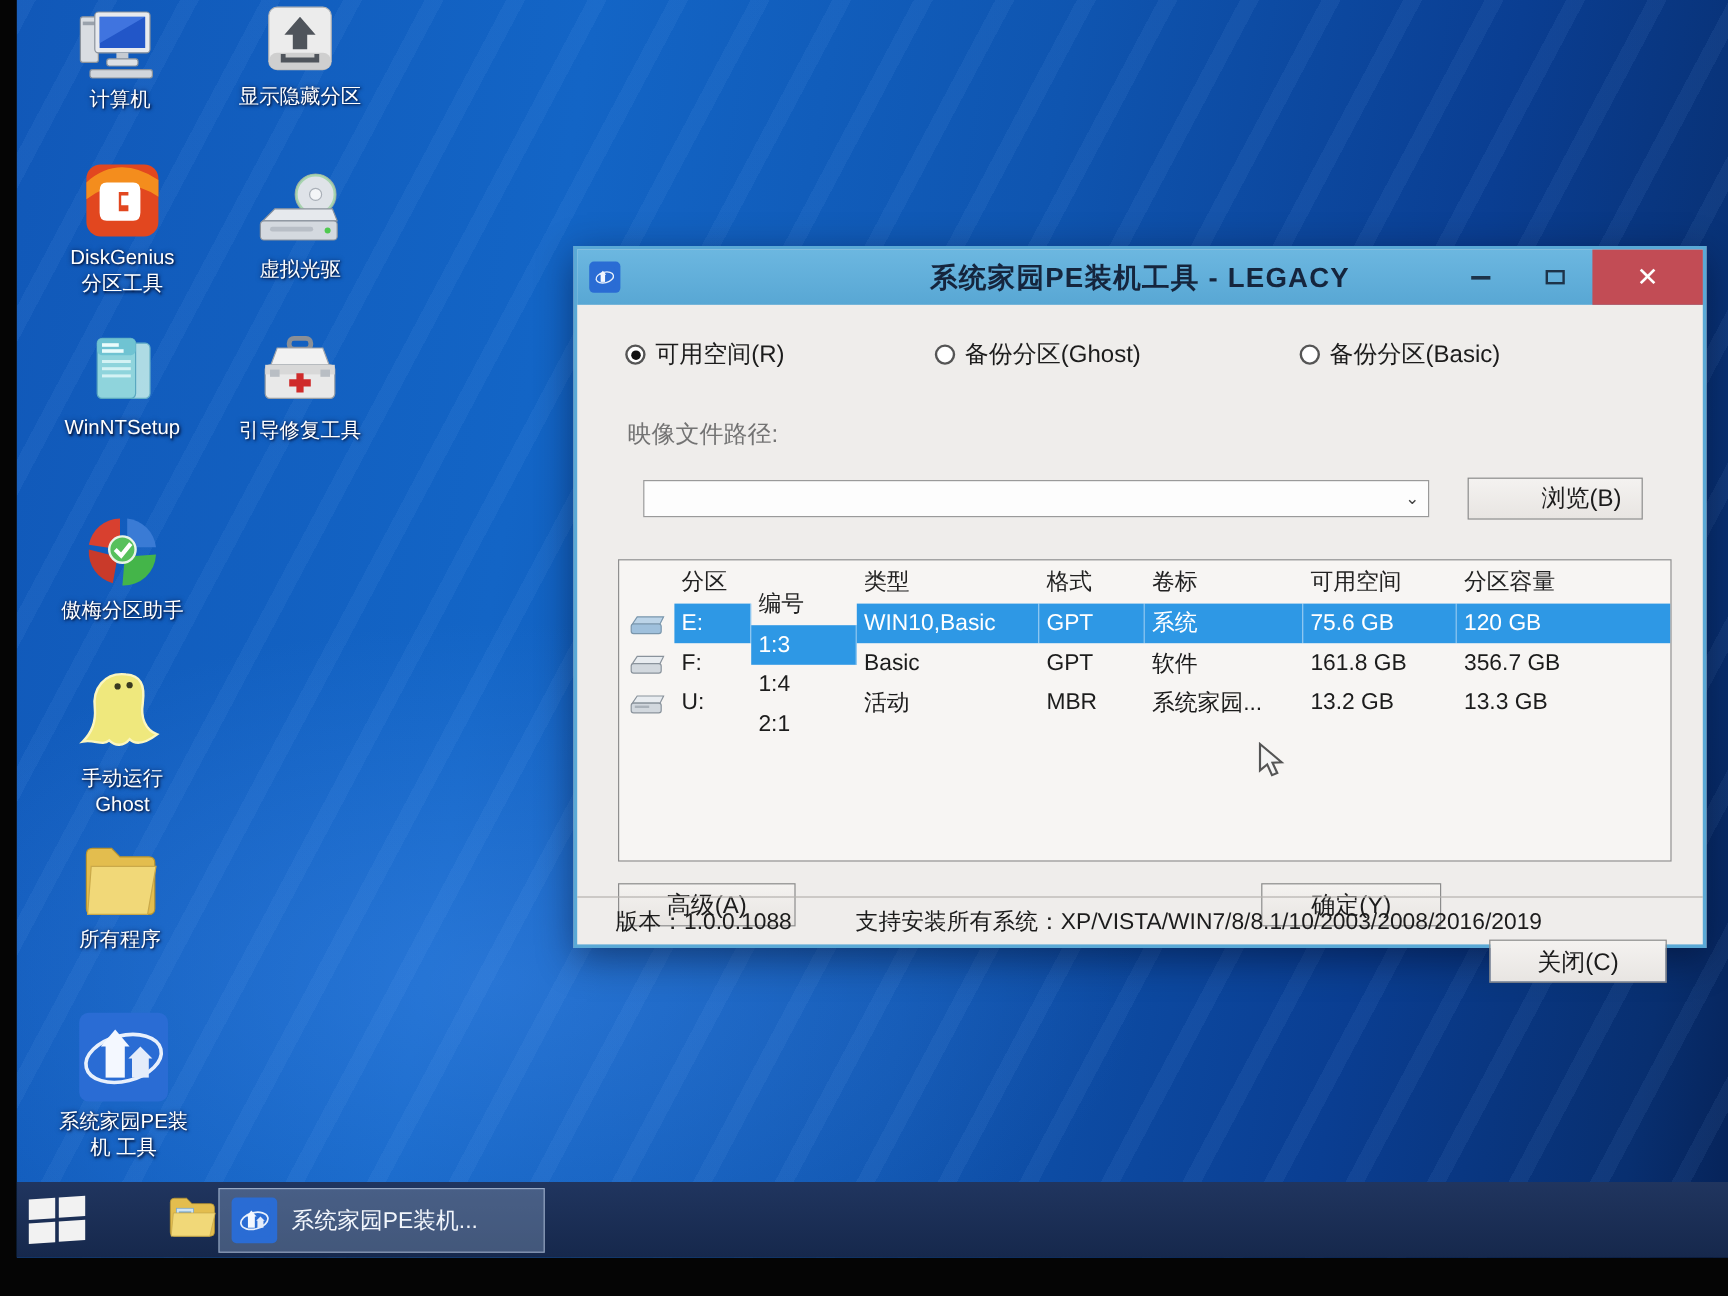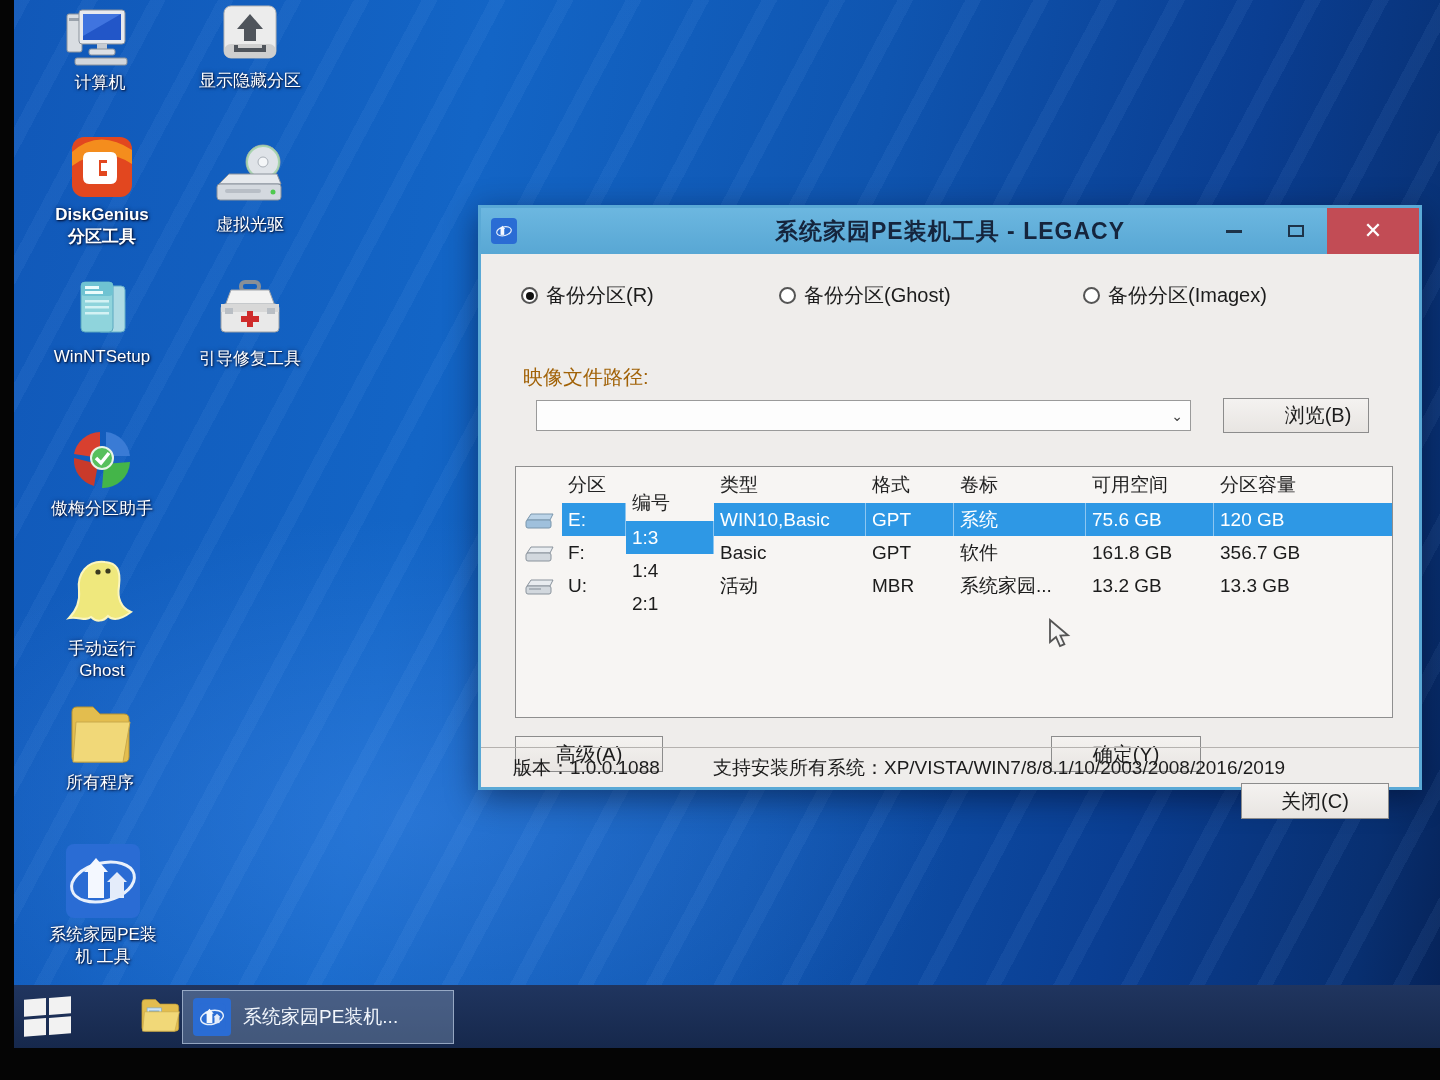--- a/index.html
+++ b/index.html
@@ -41,21 +41,21 @@
   .content { position:relative; height:calc(100% - 46px); }
 
   .radio-row { position:absolute; left:40px; top:28px; right:30px; display:flex; }
   .radio { display:flex; align-items:center; gap:8px; font-size:20px; color:#1c1c1c; }
   .radio .circ { width:17px; height:17px; border-radius:50%; border:2px solid #555; background:#fff;
     display:flex; align-items:center; justify-content:center; }
   .radio.checked .circ::after { content:""; width:8px; height:8px; border-radius:50%; background:#111; }
   .radio.r1 { width:258px; }
   .radio.r2 { width:304px; }
 
-  .path-label { position:absolute; left:42px; top:110px; font-size:20px; color:#a16207; }
+  .path-label { position:absolute; left:42px; top:94px; font-size:20px; color:#737373; }
   .combo { position:absolute; left:55px; top:146px; width:655px; height:31px; background:#fdfdfd;
     border:1px solid #9a9a9a; display:flex; align-items:center; }
   .combo input { flex:1; border:0; outline:none; background:transparent; font-size:17px; padding:0 8px; }
   .combo .chev { width:26px; text-align:center; color:#444; font-size:14px; }
   .btn { background:linear-gradient(#f4f2f0,#e8e5e2); border:1px solid #8c8c8c; color:#1c1c1c;
     font-size:20px; display:flex; align-items:center; justify-content:center; }
   .browse { position:absolute; left:742px; top:144px; width:146px; height:35px;padding-left:44px; }
 
   .listbox { position:absolute; left:34px; top:212px; width:878px; height:252px;
     background:#f7f5f3; border:1px solid #8f8f8f; overflow:hidden; }
@@ -125,21 +125,21 @@
       <svg width="64" height="62" viewBox="0 0 64 62">
         <rect x="6" y="2" width="52" height="52" rx="7" fill="#ececec" stroke="#b6b6b6"></rect>
         <rect x="6" y="40" width="52" height="14" rx="7" fill="#cfcfcf"></rect>
         <path d="M32 10 L45 25 L38 25 L38 37 L26 37 L26 25 L19 25 Z" fill="#4f545b"></path>
         <path d="M18 41 v5 h28 v-5" stroke="#4f545b" stroke-width="4" fill="none"></path>
       </svg>
     </span>
     <span class="lbl">显示隐藏分区</span>
   </div>
 
-  <div class="dicon" style="left:22px;top:134px;width:132px;font-weight:bold;">
+  <div class="dicon" style="left:22px;top:134px;width:132px;">
     <span class="glyph">
       <svg width="66" height="66" viewBox="0 0 66 66">
         <rect x="3" y="3" width="60" height="60" rx="12" fill="#e2471f"></rect>
         <path d="M3 18 Q30 -6 63 16 L63 30 Q33 10 3 32 Z" fill="#f79a1d" opacity=".85"></path>
         <path d="M20 18 h22 q6 0 6 7 v4 h-10 v-3 h-8 v16 h8 v-5 h-6 v-8 h16 v14 q0 7 -6 7 H20 q-6 0 -6 -7 V25 q0 -7 6 -7 Z" fill="#fff"></path>
       </svg>
     </span>
     <span class="lbl">DiskGenius
 分区工具</span>
   </div>
@@ -261,29 +261,29 @@
           </span>
         <span class="ctrl close">✕</span>
       </span>
     </div>
 
     <div class="content">
 
       <div class="radio-row">
         <label class="radio r1 checked">
           <span class="circ"></span>
-          <span>备份分区(R)</span>
+          <span>可用空间(R)</span>
         </label>
         <label class="radio r2">
           <span class="circ"></span>
           <span>备份分区(Ghost)</span>
         </label>
         <label class="radio">
           <span class="circ"></span>
-          <span>备份分区(Imagex)</span>
+          <span>备份分区(Basic)</span>
         </label>
       </div>
 
       <div class="path-label">映像文件路径:</div>
 
       <div class="combo">
         <input value="" style="">
         <span class="chev">⌄</span>
       </div>
       <button class="btn browse">浏览(B)</button>

